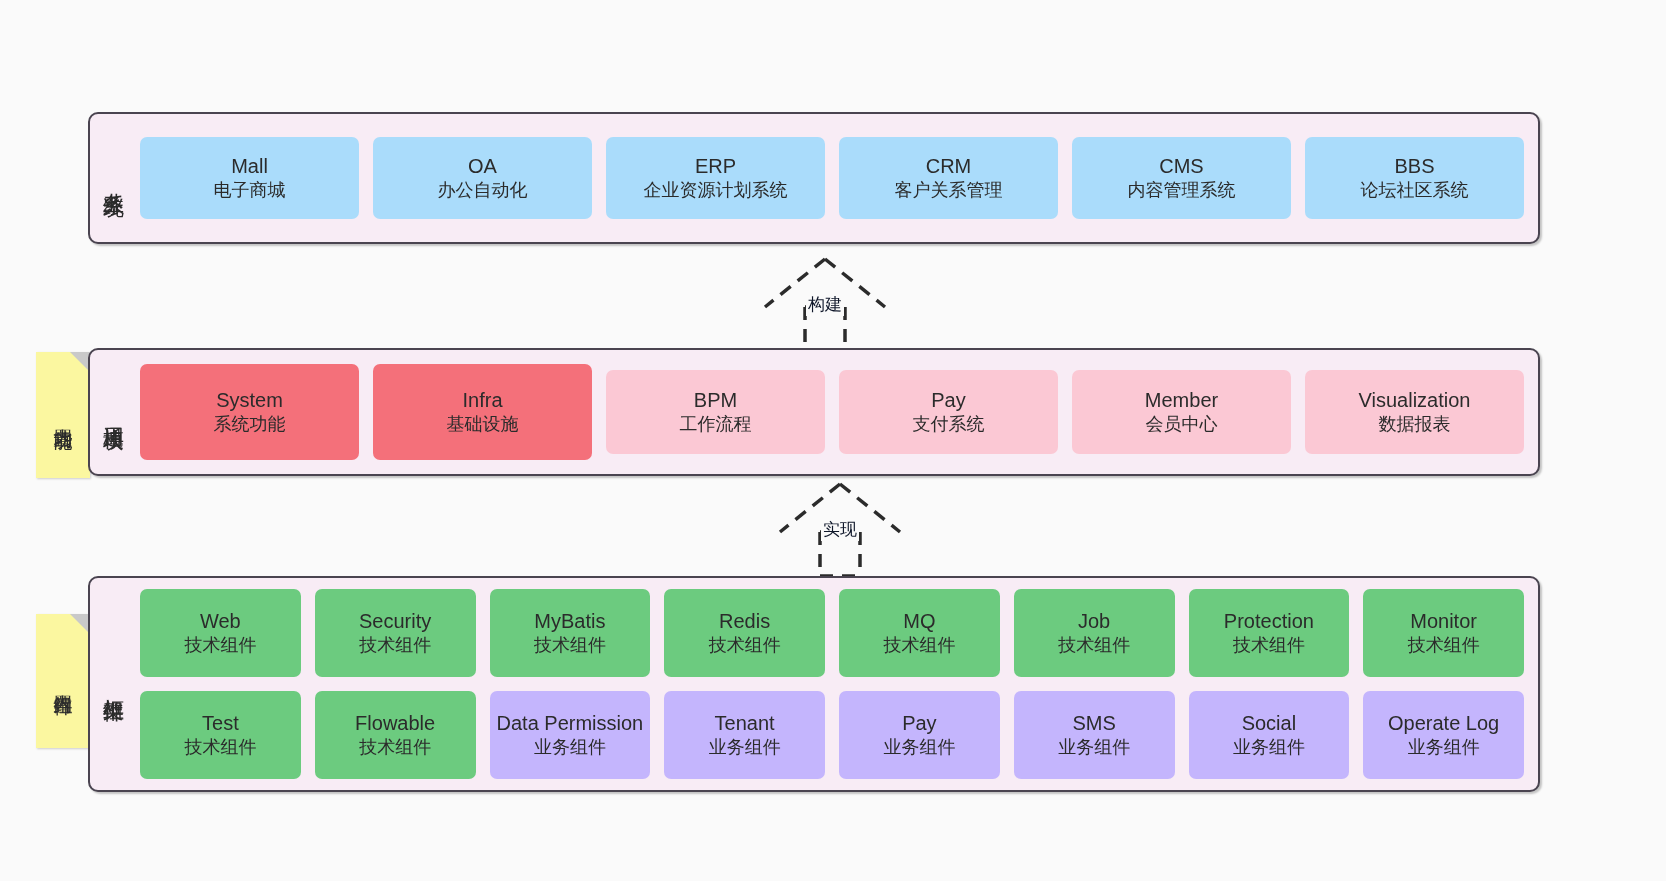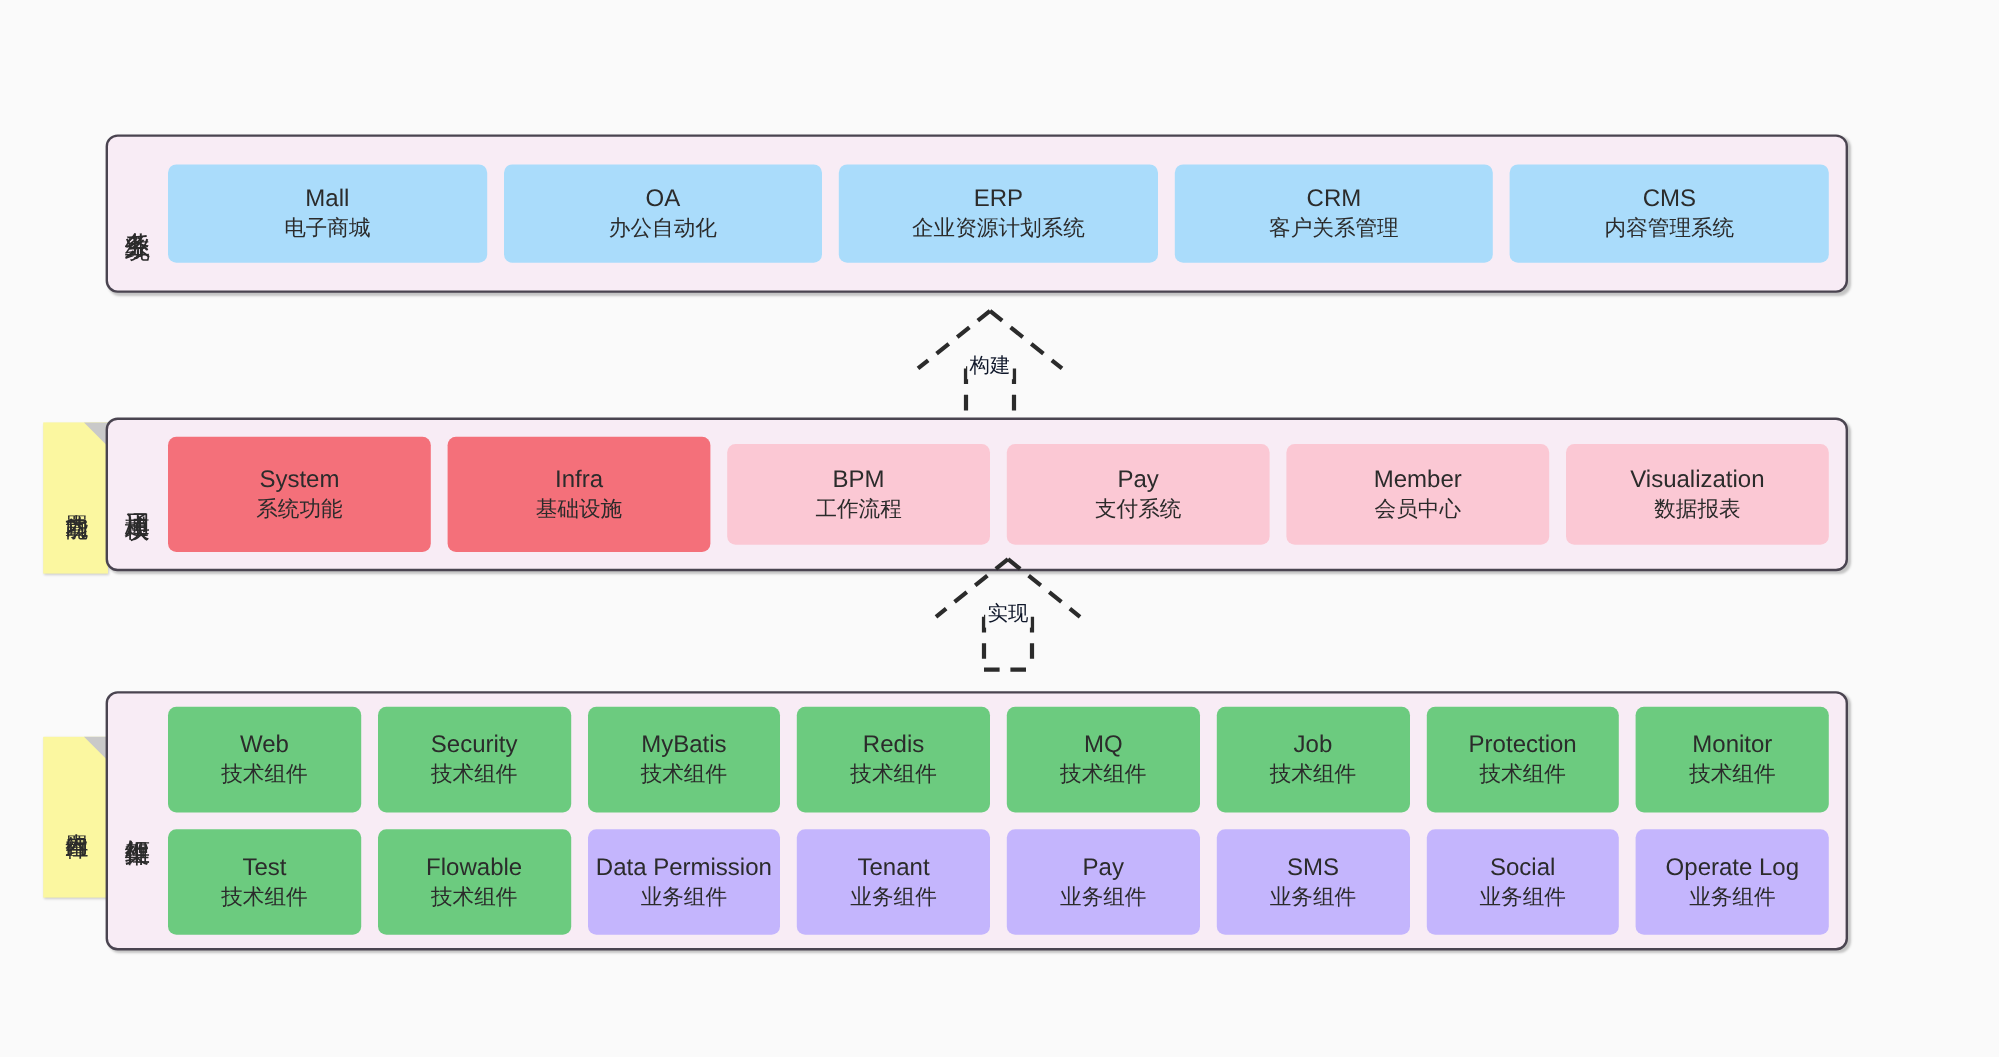--- a/index.html
+++ b/index.html
@@ -161,20 +161,24 @@
           <div class="t2">企业资源计划系统</div>
         </div>
         <div class="node blue">
           <div class="t1">CRM</div>
           <div class="t2">客户关系管理</div>
         </div>
         <div class="node blue">
           <div class="t1">CMS</div>
           <div class="t2">内容管理系统</div>
         </div>
+        <div class="node blue">
+          <div class="t1">BBS</div>
+          <div class="t2">论坛社区系统</div>
+        </div>
       </div>
   </div>
 
   <div class="connector" id="conn-build" style="left:740px; top:255px;">
     <svg width="170" height="100" viewBox="0 0 170 100">
       <path d="M85 4 L145 52 M85 4 L25 52" fill="none" stroke="#2b2b2b" stroke-width="3.5" stroke-dasharray="13 9" stroke-linecap="butt"></path>
       <path d="M65 52 L105 52" fill="none" stroke="#2b2b2b" stroke-width="3.5" stroke-dasharray="13 9"></path>
       <path d="M65 52 L65 96 M105 52 L105 96 M65 96 L105 96" fill="none" stroke="#2b2b2b" stroke-width="3.5" stroke-dasharray="13 9"></path>
     </svg>
     <span class="conn-label">构建</span>
@@ -208,21 +212,21 @@
           <div class="t1">Member</div>
           <div class="t2">会员中心</div>
         </div>
         <div class="node pink">
           <div class="t1">Visualization</div>
           <div class="t2">数据报表</div>
         </div>
       </div>
   </div>
 
-  <div class="connector" id="conn-implement" style="left:755px; top:462px;">
+  <div class="connector" id="conn-implement" style="left:755px; top:480px;">
     <svg width="170" height="100" viewBox="0 0 170 100">
       <path d="M85 4 L145 52 M85 4 L25 52" fill="none" stroke="#2b2b2b" stroke-width="3.5" stroke-dasharray="13 9" stroke-linecap="butt"></path>
       <path d="M65 52 L105 52" fill="none" stroke="#2b2b2b" stroke-width="3.5" stroke-dasharray="13 9"></path>
       <path d="M65 52 L65 96 M105 52 L105 96 M65 96 L105 96" fill="none" stroke="#2b2b2b" stroke-width="3.5" stroke-dasharray="13 9"></path>
     </svg>
     <span class="conn-label">实现</span>
   </div>
 
   <div class="note" id="note-framework" style="left:36px; top:614px; height:134px;">
     <span class="fold"></span>

